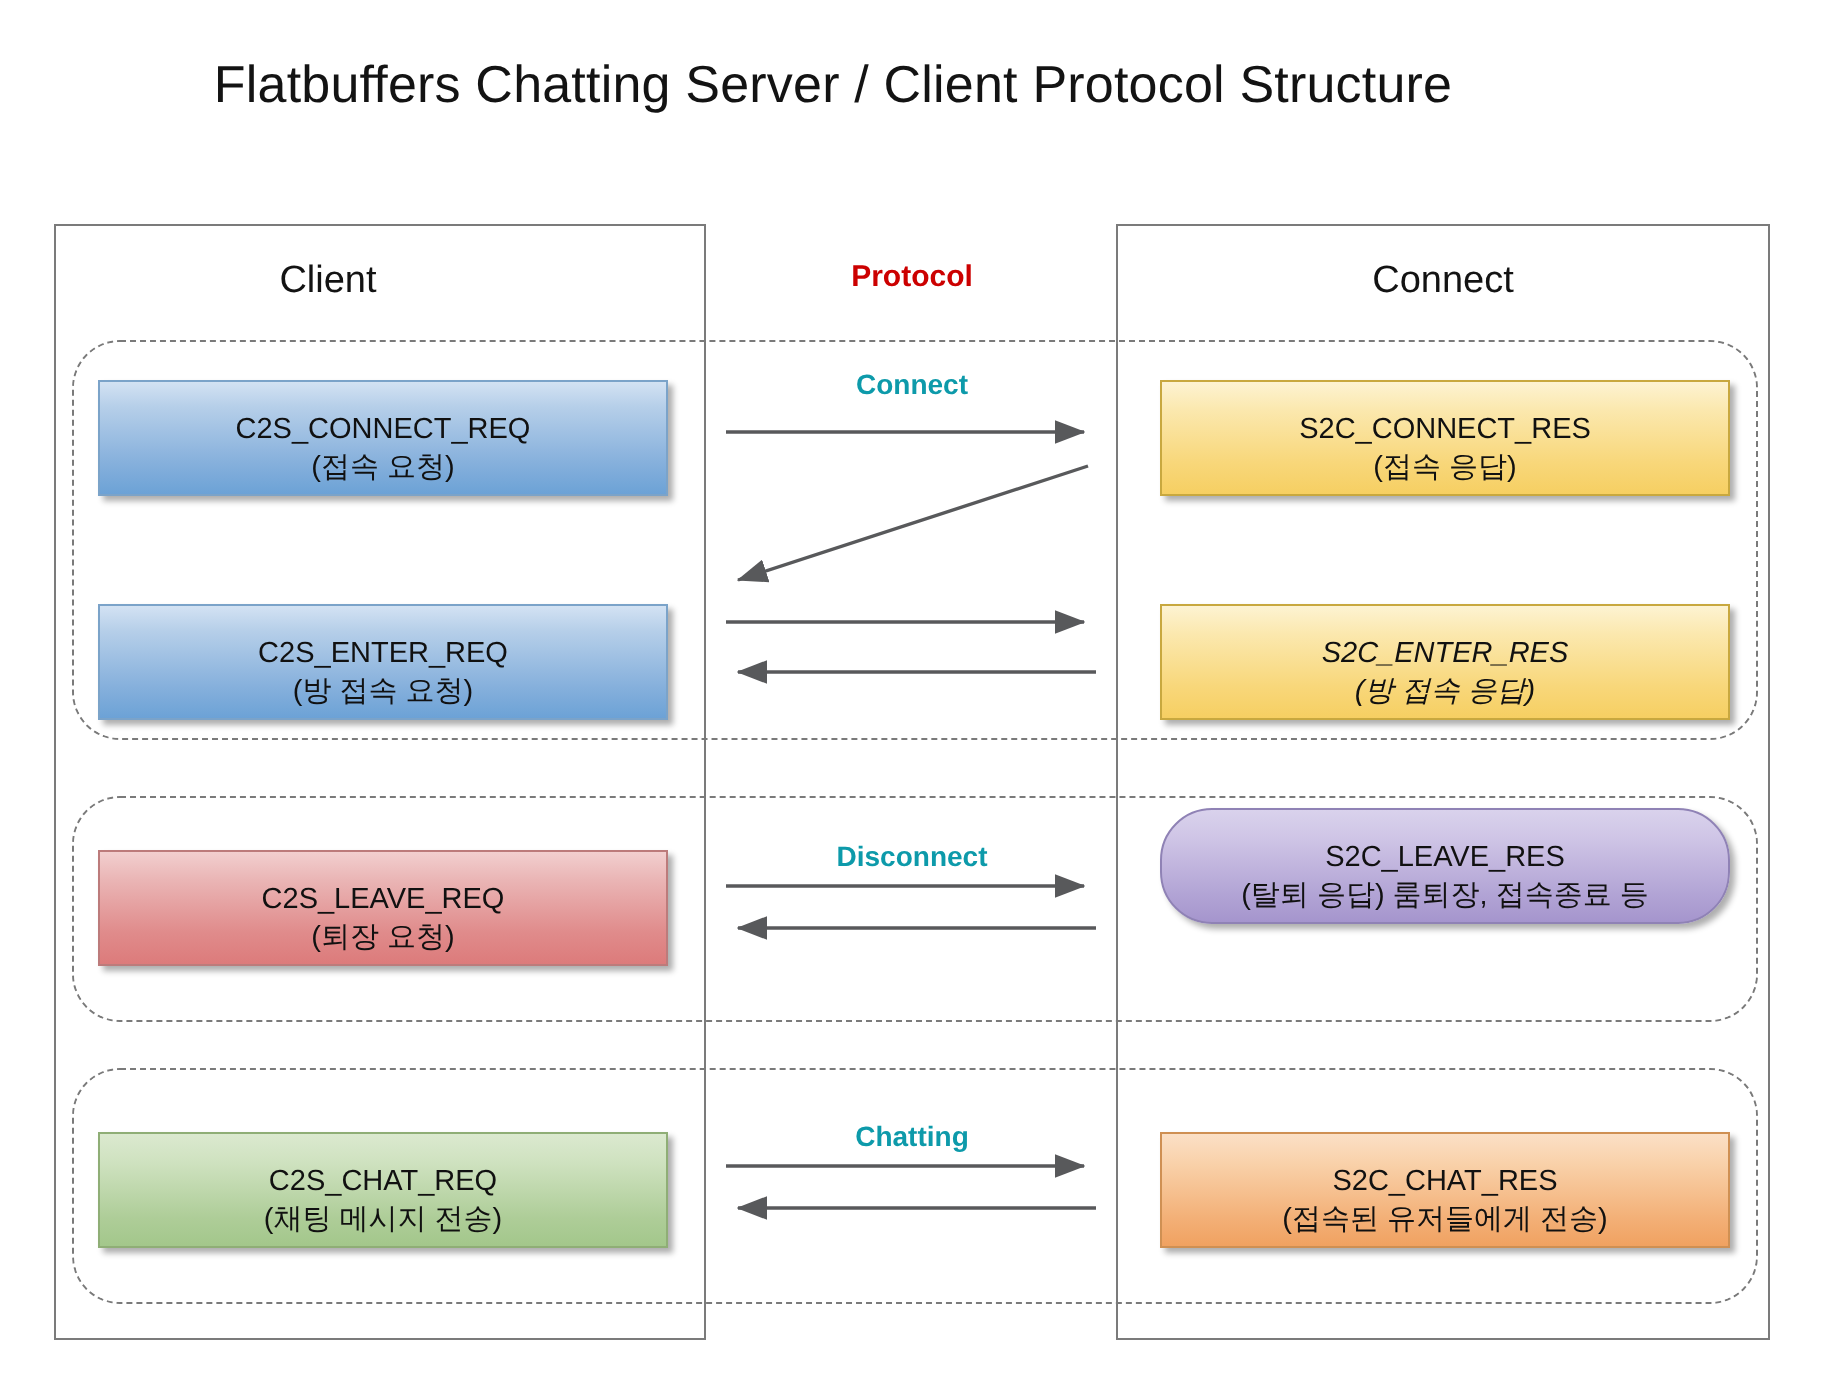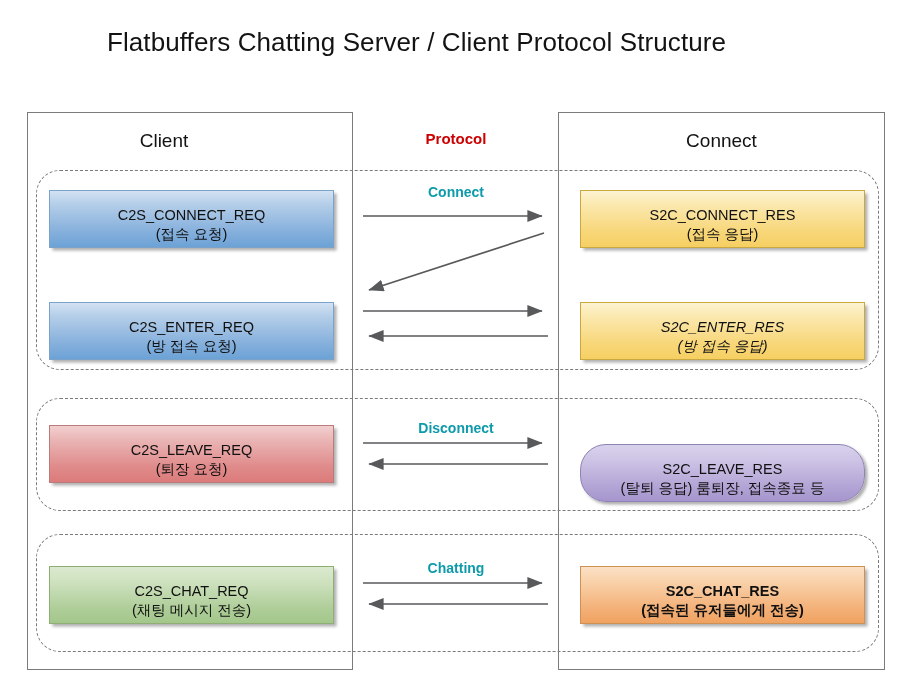--- a/index.html
+++ b/index.html
@@ -114,29 +114,29 @@
 
   .box-left  { left: 49px; }
   .box-right { left: 580px; }
 
   
   .theme-blue   { background: linear-gradient(to bottom, #d3e2f3 0%, #b6cfe9 22%, #86b0dc 72%, #6ca2d6 100%); border-color: #7ba3c9; }
   .theme-yellow { background: linear-gradient(to bottom, #fdf3d2 0%, #fbe8ae 25%, #f8d77a 72%, #f6cf62 100%); border-color: #c8a83f; text-align: center; }
   .theme-red    { background: linear-gradient(to bottom, #f2cfcf 0%, #eab5b5 25%, #e08b8b 72%, #dc7b7b 100%); border-color: #bc7b7b; }
   .theme-purple { background: linear-gradient(to bottom, #d9d2ec 0%, #cfc5e6 25%, #b2a4d5 75%, #a595cd 100%); border-color: #8f82b5; }
   .theme-green  { background: linear-gradient(to bottom, #dbe9cf 0%, #cfe2c0 25%, #aecd98 75%, #a3c78b 100%); border-color: #8fae76; }
-  .theme-orange { background: linear-gradient(to bottom, #fbe0c6 0%, #f9d2ab 25%, #f3b077 75%, #f0a261 100%); border-color: #cf9053; font-weight: bold; }
+  .theme-orange { background: linear-gradient(to bottom, #fbe0c6 0%, #f9d2ab 25%, #f3b077 75%, #f0a261 100%); border-color: #cf9053; }
 
   
   #box-c2s-connect { top: 190px; }
   #box-s2c-connect { top: 190px; }
   #box-c2s-enter   { top: 302px; }
   #box-s2c-enter   { top: 302px; font-style: italic; }
   #box-c2s-leave   { top: 425px; }
-  #box-s2c-leave   { top: 444px; border-radius: 26px; }
+  #box-s2c-leave   { top: 404px; border-radius: 26px; }
   #box-c2s-chat    { top: 566px; }
   #box-s2c-chat    { top: 566px; }
 
   
   #arrow-layer {
     position: absolute;
     left: 0;
     top: 0;
     width: 913px;
     height: 699px;

